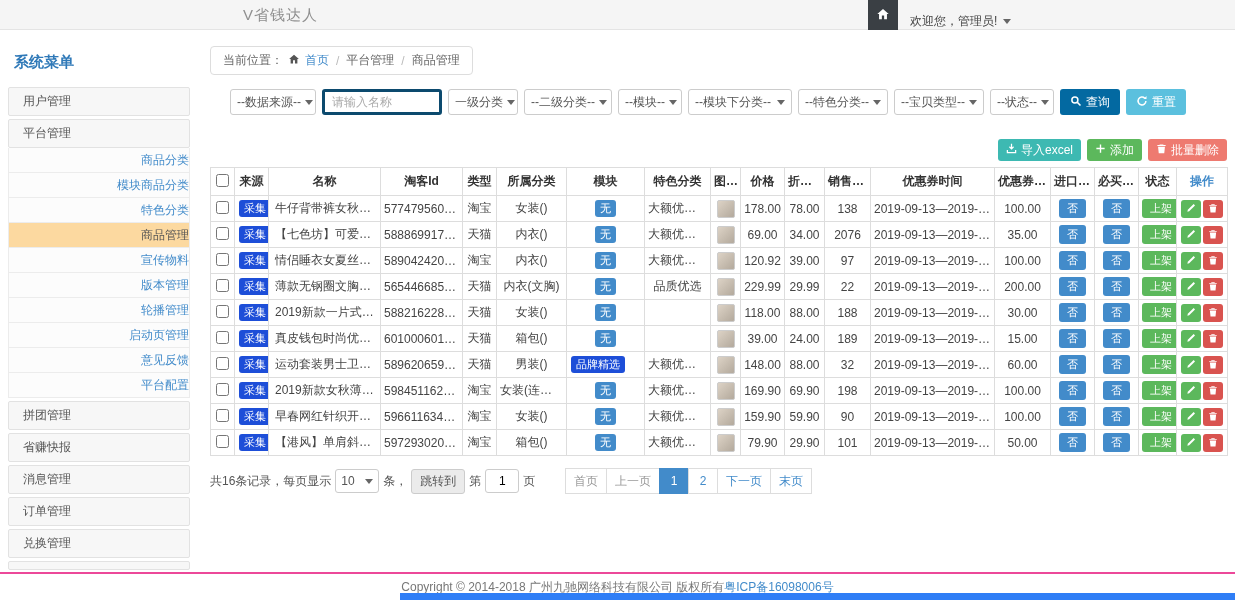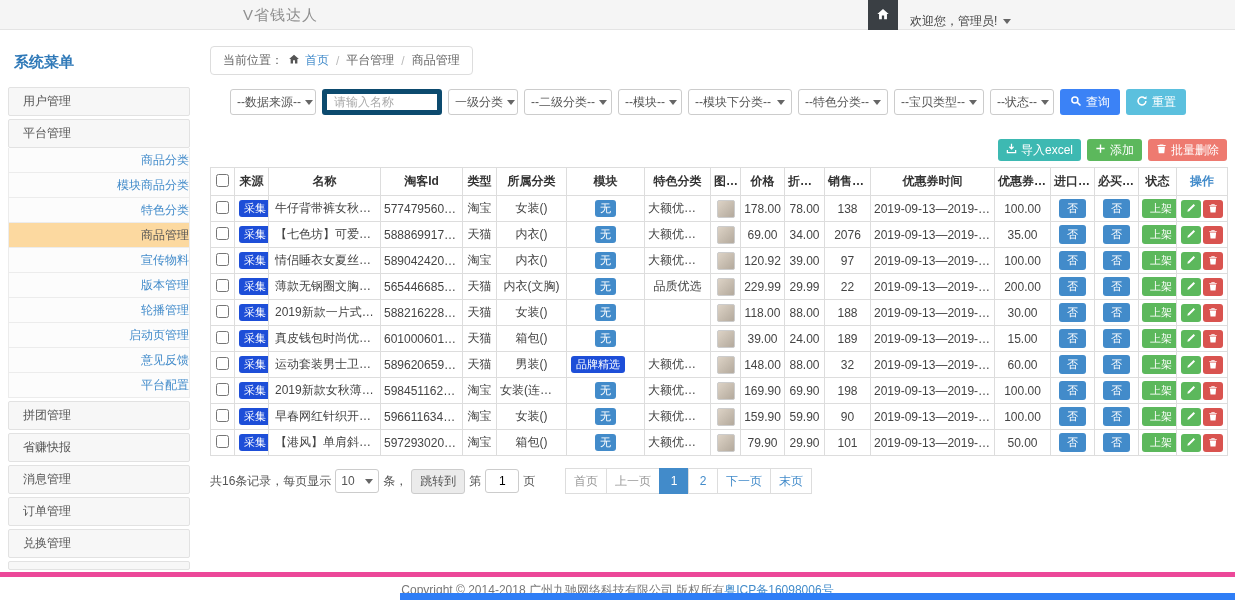--- a/index.html
+++ b/index.html
@@ -25,24 +25,24 @@
 
   
   .content { position:absolute; left:210px; top:40px; width:1017px; }
   .breadcrumb { display:inline-flex; align-items:center; gap:5px; border:1px solid #ddd; border-radius:4px; padding:5px 12px; background:#fff; color:#666; margin-top:6px; }
   .breadcrumb .link { color:#428bca; cursor:pointer; }
   .breadcrumb .sep { color:#bbb; padding:0 2px; }
 
   .filter-row { display:flex; align-items:center; gap:6px; margin-top:14px; flex-wrap:nowrap;padding-left:20px; }
   .select-box { height:26px; border:1px solid #ccc; border-radius:3px; background:#fff; display:inline-flex; align-items:center; justify-content:space-between; padding:0 6px; color:#555; cursor:pointer; white-space:nowrap; overflow:hidden; flex:none; }
   .select-box .caret { margin-left:4px; flex:none; }
-  .text-input { height:26px; border:5px solid #0c4a6e; border-radius:3px; padding:0 7px; color:#333; font-size:12px; font-family:inherit; flex:none; }
+  .text-input { height:26px; border:3px solid #0c4a6e; border-radius:3px; padding:0 7px; color:#333; font-size:12px; font-family:inherit; flex:none; }
   .text-input::placeholder { color:#aaa; }
   .btn { height:26px; border:none; border-radius:3px; color:#fff; padding:0 10px; display:inline-flex; align-items:center; gap:4px; font-size:12px; cursor:pointer; font-family:inherit; flex:none; }
-  .btn-primary { background:#3b82f6; }
+  .btn-primary { background:#0369a1; }
   .btn-info { background:#5bc0de; }
   .btn-teal { background:#3db9b2; }
   .btn-success { background:#5cb85c; }
   .btn-danger-light { background:#ee7a70; }
   .btn.small { height:22px; padding:0 8px; font-size:12px; }
 
   .action-row { display:flex; justify-content:flex-end; gap:6px; margin-top:24px; }
 
   table { width:1017px; border-collapse:collapse; table-layout:fixed; margin-top:6px; background:#fff; }
   th, td { border:1px solid #ddd; text-align:center; font-size:12px; padding:2px 3px; overflow:hidden; white-space:nowrap; text-overflow:ellipsis; }
@@ -65,21 +65,21 @@
   .pager-row { display:flex; align-items:center; margin-top:12px; }
   .page-summary { display:flex; align-items:center; gap:4px; color:#555; }
   .select-box.small { height:24px; width:44px; padding:0 5px; }
   .jump-btn { border:1px solid #ccc; background:#ebebeb; padding:3px 8px; border-radius:3px; color:#555; cursor:pointer; }
   .jump-input { width:34px; height:24px; border:1px solid #ccc; border-radius:3px; text-align:center; font-size:12px; font-family:inherit; }
   .pager { display:flex; margin-left:auto; margin-right:415px; }
   .page-btn { min-width:30px; height:26px; border:1px solid #ddd; background:#fff; color:#428bca; display:inline-flex; align-items:center; justify-content:center; padding:0 8px; margin-left:-1px; cursor:pointer; }
   .page-btn.muted { color:#999; }
   .page-btn.active { background:#428bca; border-color:#428bca; color:#fff; }
 
-  .footer { position:absolute; left:0; right:0; top:572px; height:26px; line-height:26px; text-align:center; color:#777; background:#fff; border-top:5px solid #ec4899; }
+  .footer { position:absolute; left:0; right:0; top:572px; height:26px; line-height:26px; text-align:center; color:#777; background:#fff; border-top:2px solid #ec4899; }
   .footer .icp { color:#428bca; text-decoration:none; cursor:pointer; }
   .bottom-bar { position:absolute; left:400px; right:0; bottom:0; height:7px; background:#2f7ef6; }
 </style>
 </head>
 <body>
 
 <div class="topbar">
   <div class="app-title">V省钱达人</div>
   <div class="topbar-right">
     <div class="home-btn">

